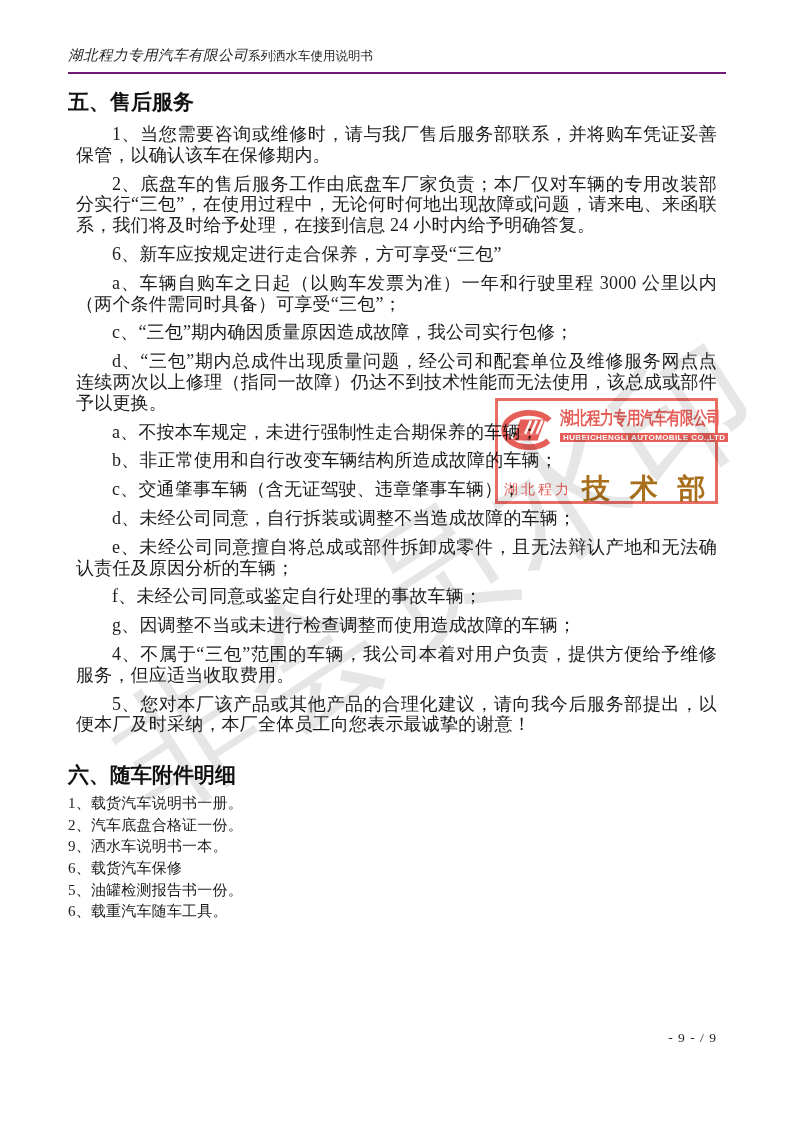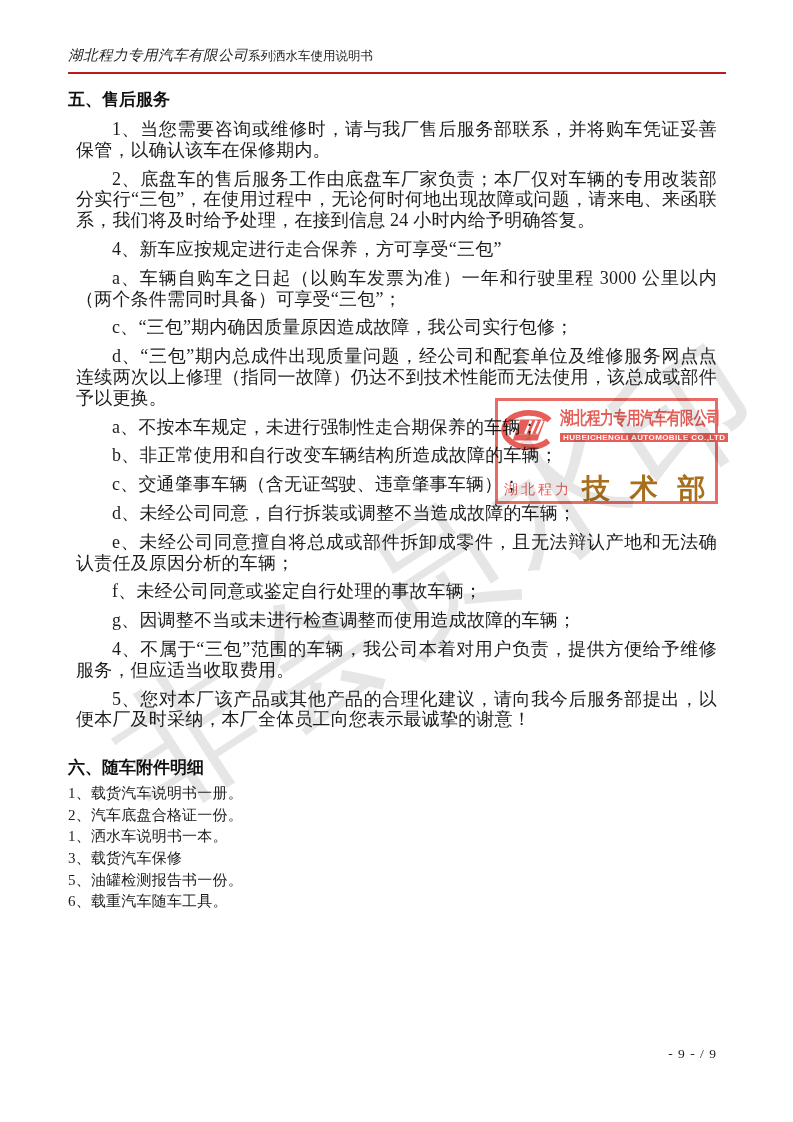--- a/index.html
+++ b/index.html
@@ -12,28 +12,28 @@
   .watermark{
     position:absolute; left:55px; top:480px; width:770px; height:190px;
     display:flex; align-items:center; justify-content:center;
     transform:rotate(-33deg);
     font-family:"Liberation Sans","DejaVu Sans",sans-serif;
     font-size:138px; letter-spacing:10px; white-space:nowrap;
     color:#cfcfcf; opacity:0.5; z-index:0; pointer-events:none;
   }
   .header{
     position:absolute; left:68px; right:67px; top:46px; z-index:1;
-    border-bottom:2px solid #b91c1c; padding-bottom:7px;
+    border-bottom:2px solid #701a75; padding-bottom:7px;
     white-space:nowrap;
   }
   .header .co{ font-size:14.5px; font-style:italic; letter-spacing:0.5px; }
   .header .series{ font-size:12.5px; }
   .content{ position:absolute; left:68px; width:657px; top:88px; z-index:1; }
   h2.sec{
-    margin:0 0 5px 0; font-size:17px; font-weight:bold;
+    margin:0 0 5px 0; font-size:21px; font-weight:bold;
     font-family:"Liberation Sans","DejaVu Sans",sans-serif; color:#111;
   }
   h2.sec2{ margin:26px 0 4px 0; }
   p.body{
     margin:8px; font-size:18px; line-height:20.8px;
     text-align:justify; text-indent:2em; letter-spacing:0.2px;
   }
   p.item{ margin:0; font-size:15px; line-height:21.6px; letter-spacing:0.2px; }
   
   .stamp{
@@ -57,58 +57,58 @@
   }
   .stamp-row2{
     display:flex; align-items:center; padding:2px 10px 0 6px;margin-top:18px;
   }
   .stamp-brand{ color:#e4504a; font-size:14px; letter-spacing:3px; white-space:nowrap; }
   .stamp-dept{
     color:#a16207; font-size:28px; font-weight:bold; letter-spacing:6px;
     white-space:nowrap; margin-left:10px; margin-top:-2px;
   }
   .footer{
-    position:absolute; right:76px; bottom:60px; z-index:1;
+    position:absolute; right:76px; bottom:76px; z-index:1;
     font-size:13.5px; letter-spacing:1px;
   }
 </style>
 </head>
 <body>
 
 <div class="page">
 
   <div class="watermark">非会员水印</div>
 
   <div class="header">
     <span class="co">湖北程力专用汽车有限公司</span><span class="series">系列洒水车使用说明书</span>
   </div>
 
   <div class="content">
     <h2 class="sec">五、售后服务</h2>
     <p class="body">1、当您需要咨询或维修时，请与我厂售后服务部联系，并将购车凭证妥善保管，以确认该车在保修期内。</p>
     <p class="body">2、底盘车的售后服务工作由底盘车厂家负责；本厂仅对车辆的专用改装部分实行“三包”，在使用过程中，无论何时何地出现故障或问题，请来电、来函联系，我们将及时给予处理，在接到信息 24 小时内给予明确答复。</p>
-    <p class="body">4、新车应按规定进行走合保养，方可享受“三包”</p>
+    <p class="body">6、新车应按规定进行走合保养，方可享受“三包”</p>
     <p class="body">a、车辆自购车之日起（以购车发票为准）一年和行驶里程 3000 公里以内（两个条件需同时具备）可享受“三包”；</p>
     <p class="body">c、“三包”期内确因质量原因造成故障，我公司实行包修；</p>
     <p class="body">d、“三包”期内总成件出现质量问题，经公司和配套单位及维修服务网点点连续两次以上修理（指同一故障）仍达不到技术性能而无法使用，该总成或部件予以更换。</p>
     <p class="body">a、不按本车规定，未进行强制性走合期保养的车辆；</p>
     <p class="body">b、非正常使用和自行改变车辆结构所造成故障的车辆；</p>
     <p class="body">c、交通肇事车辆（含无证驾驶、违章肇事车辆）；</p>
     <p class="body">d、未经公司同意，自行拆装或调整不当造成故障的车辆；</p>
     <p class="body">e、未经公司同意擅自将总成或部件拆卸成零件，且无法辩认产地和无法确认责任及原因分析的车辆；</p>
     <p class="body">f、未经公司同意或鉴定自行处理的事故车辆；</p>
     <p class="body">g、因调整不当或未进行检查调整而使用造成故障的车辆；</p>
     <p class="body">4、不属于“三包”范围的车辆，我公司本着对用户负责，提供方便给予维修服务，但应适当收取费用。</p>
     <p class="body">5、您对本厂该产品或其他产品的合理化建议，请向我今后服务部提出，以便本厂及时采纳，本厂全体员工向您表示最诚挚的谢意！</p>
 
     <h2 class="sec sec2">六、随车附件明细</h2>
     <p class="item">1、载货汽车说明书一册。</p>
     <p class="item">2、汽车底盘合格证一份。</p>
-    <p class="item">1、洒水车说明书一本。</p>
-    <p class="item">3、载货汽车保修</p>
+    <p class="item">9、洒水车说明书一本。</p>
+    <p class="item">6、载货汽车保修</p>
     <p class="item">5、油罐检测报告书一份。</p>
     <p class="item">6、载重汽车随车工具。</p>
   </div>
 
   <div class="stamp">
     <div class="stamp-row1">
       <span class="stamp-logo">
         <svg width="58" height="44" viewBox="0 0 60 46">
           <ellipse cx="30" cy="23" rx="26" ry="18" fill="none" stroke="#e4504a" stroke-width="6" stroke-dasharray="114 26" stroke-dashoffset="-13"></ellipse>
           <polygon points="21,12 47,12 41,28 15,28" fill="#e4504a"></polygon>

